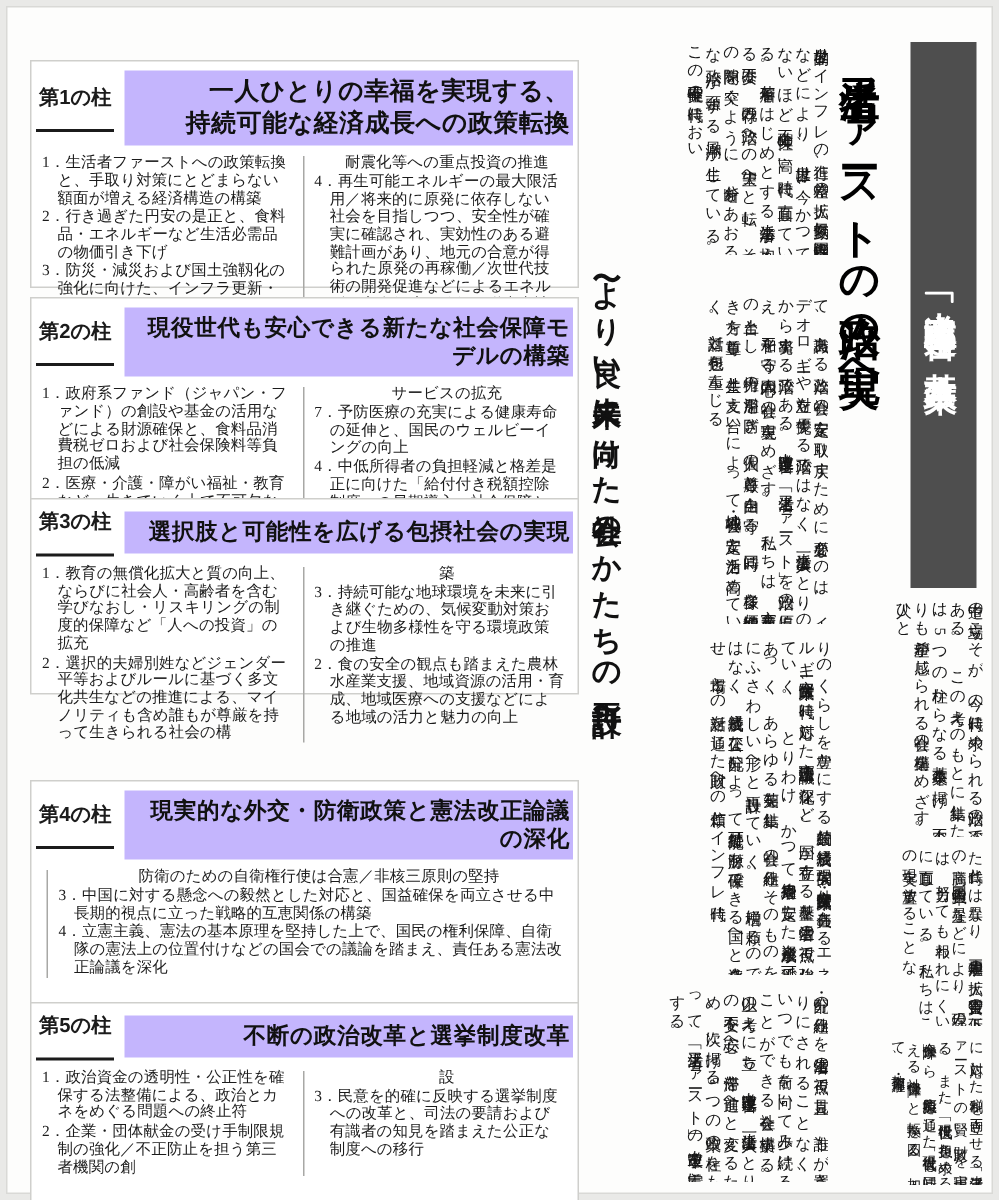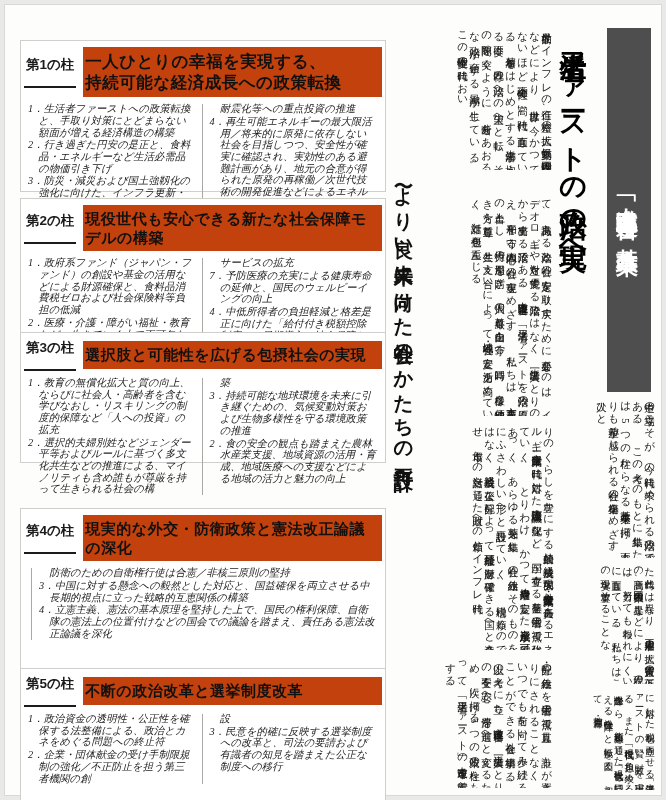--- a/index.html
+++ b/index.html
@@ -12,30 +12,30 @@
   .page{position:absolute;left:4px;top:4px;right:4px;bottom:4px;background:#fdfdfc;border:1px solid #d9d9d6;}
 
   
   .pillar{position:absolute;left:20px;width:366px;background:#fff;border:1px solid #cfcfcc;box-sizing:border-box;}
   .phead{display:flex;align-items:center;gap:7px;padding:6px 3px 3px 3px;}
   .plabel{
     font-family:"Liberation Sans","DejaVu Sans",sans-serif;font-weight:bold;font-size:13.5px;
     border-bottom:2px solid #1b1b1b;padding:0 2px 12px 2px;white-space:nowrap;
   }
   .ptitle{
-    flex:1;background:#c2410c;text-align:left;
+    flex:1;background:#c4b5fd;text-align:right;
     font-family:"Liberation Sans","DejaVu Sans",sans-serif;font-weight:bold;
     font-size:15px;line-height:1.28;padding:4px 2px;white-space:pre-line;
     letter-spacing:.5px;color:#111;
   }
   .pillar.first .ptitle{font-size:16.5px;}
-  .pbody{display:flex;padding:3px 5px 5px 7px;font-style:italic;}
+  .pbody{display:flex;padding:3px 5px 5px 7px;}
   .pcol{flex:1;list-style:none;margin:0;padding:0 4px 0 0;font-size:10.3px;line-height:11.7px;letter-spacing:.1px;}
   .pcol li{padding-left:1em;text-indent:-1em;margin:0 0 1px 0;}
-  .pcol li.cont{text-indent:0;}
+  .pcol li.cont{text-indent:0;text-align:center;}
   .pdiv{width:1px;background:#a8a8a5;margin:1px 7px 1px 3px;}
 
   
   .v{writing-mode:vertical-rl;text-orientation:mixed;}
   .banner{
     position:absolute;left:607px;top:28px;width:44px;height:364px;
     background:#4e4e4e;color:#fff;
     font-family:"Liberation Sans","DejaVu Sans",sans-serif;font-weight:bold;
     font-size:22px;letter-spacing:2px;
     box-sizing:border-box;padding:8px 9px 0 0;text-align:center;
@@ -125,21 +125,21 @@
     </ul>
     <div class="pdiv"></div>
     <ul class="pcol">
       <li class="cont">築</li>
       <li>3．持続可能な地球環境を未来に引き継ぐための、気候変動対策および生物多様性を守る環境政策の推進</li>
       <li>2．食の安全の観点も踏まえた農林水産業支援、地域資源の活用・育成、地域医療への支援などによる地域の活力と魅力の向上</li>
     </ul>
   </div>
 </section>
 
-<section class="pillar" style="top:508px;height:163px;">
+<section class="pillar" style="top:520px;height:163px;">
   <div class="phead">
     <div class="plabel">第4の柱</div>
     <div class="ptitle">現実的な外交・防衛政策と憲法改正論議の深化</div>
   </div>
   <div class="pbody">
     <div class="pdiv"></div>
     <ul class="pcol">
       <li class="cont">防衛のための自衛権行使は合憲／非核三原則の堅持</li>
       <li>3．中国に対する懸念への毅然とした対応と、国益確保を両立させる中長期的視点に立った戦略的互恵関係の構築</li>
       <li>4．立憲主義、憲法の基本原理を堅持した上で、国民の権利保障、自衛隊の憲法上の位置付けなどの国会での議論を踏まえ、責任ある憲法改正論議を深化</li>

